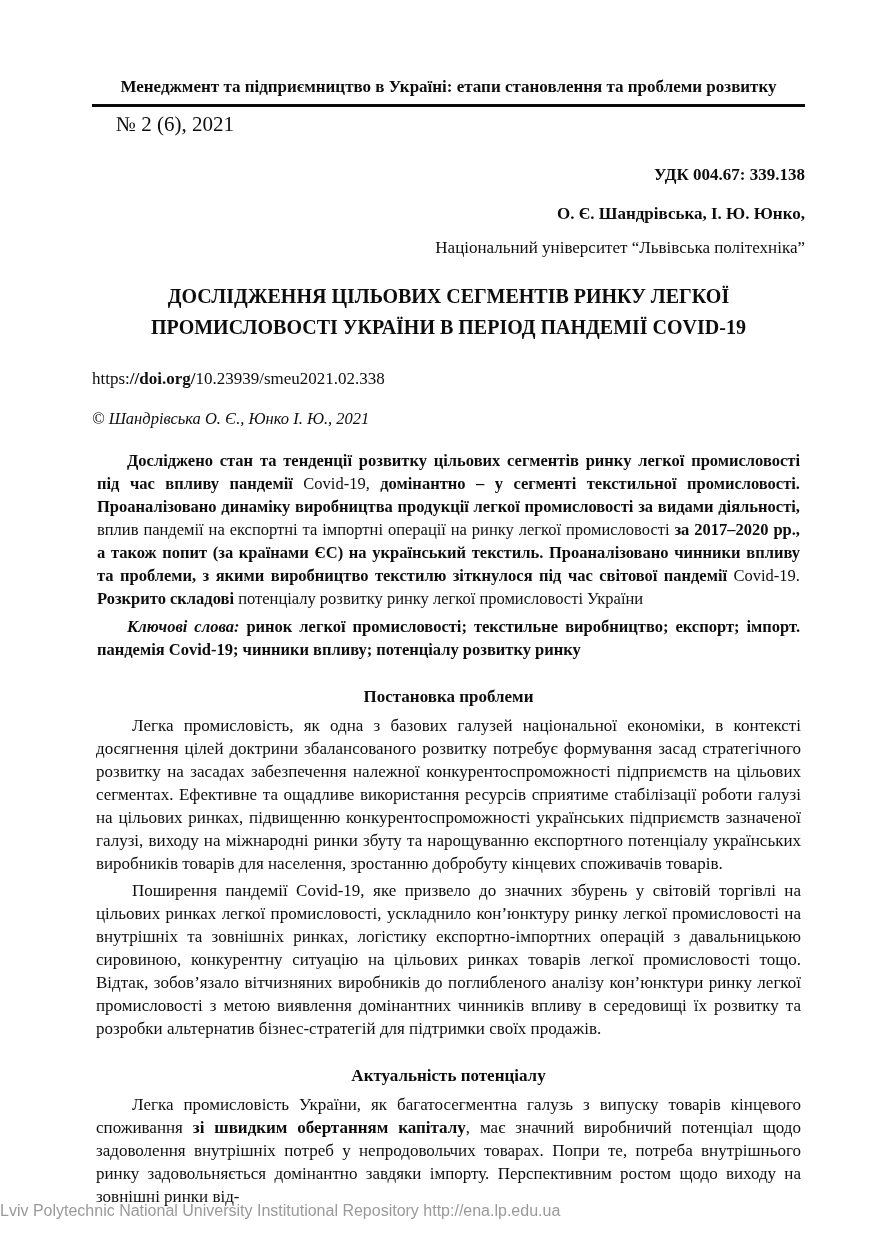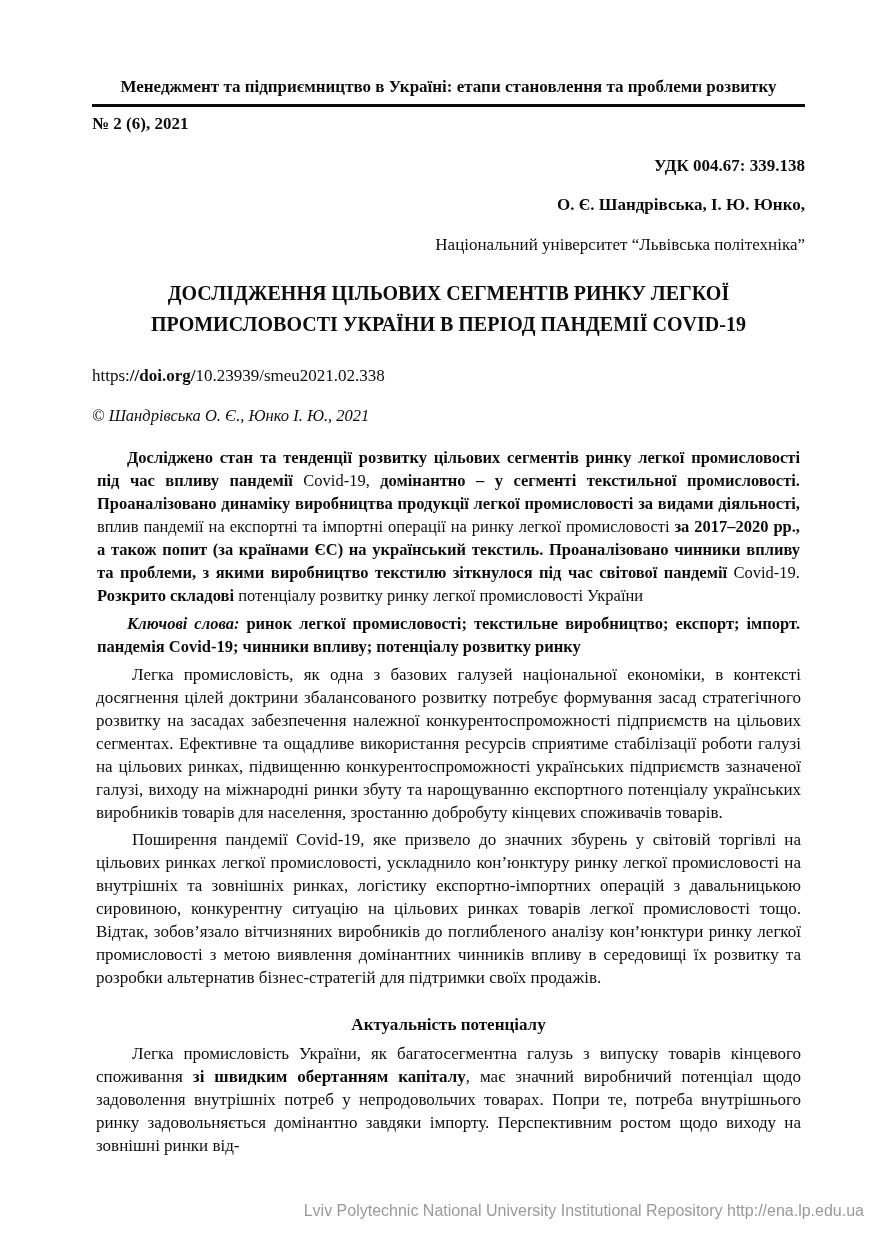--- a/index.html
+++ b/index.html
@@ -22,43 +22,44 @@
 
   .journal-title {
     font-weight: bold;
     font-size: 17px;
     line-height: 22px;
     text-align: center;
     padding-bottom: 6px;
     border-bottom: 3px solid #0a0a0a;
   }
   .journal-issue {
-    font-weight: bold;
-    font-size: 17px;
+    font-weight: normal;
+    font-size: 21px;
     line-height: 22px;
     margin-top: 6px;
+    margin-left: 24px;
   }
   .udc {
-    margin-top: 21px;
+    margin-top: 30px;
     text-align: right;
     font-weight: bold;
     font-size: 17px;
   }
   .authors {
     margin-top: 18px;
     text-align: right;
     font-weight: bold;
     font-size: 17px;
     line-height: 22px;
   }
   .affiliation {
     text-align: right;
     font-size: 17px;
     line-height: 22px;
-    margin-top: 18px;
+    margin-top: 12px;
   }
   h1.article-title {
     margin: 22px auto 12px auto;
     width: 640px;
     text-align: center;
     font-weight: bold;
     font-size: 20px;
     line-height: 31px;
   }
   .doi {
@@ -88,21 +89,21 @@
     font-size: 17px;
     line-height: 23px;
     text-align: justify;
     text-indent: 36px;
     margin: 4px;
   }
   .footer {
     position: absolute;
     left: 0; right: 12px;
     bottom: 20px;
-    text-align: right;
+    text-align: left;
     font-family: "Liberation Sans", sans-serif;
     font-size: 16px;
     color: #9a9a9a;
   }
 </style>
 </head>
 <body>
 
 <div class="page">
 
@@ -122,20 +123,21 @@
   <div class="doi"><span>https:</span><span class="b">//doi.org/</span><span>10.23939/smeu2021.02.338</span></div>
 
   <div class="copyright">© Шандрівська О. Є., Юнко І. Ю., 2021</div>
 
   <div class="abstract-block">
     <p class="abstract-par"><span class="b">Досліджено стан та тенденції розвитку цільових сегментів ринку легкої промисловості під час впливу пандемії </span><span>Covid-19,</span><span class="b"> домінантно – у сегменті текстильної промисловості. Проаналізовано динаміку виробництва продукції легкої промисловості за видами діяльності,</span><span> вплив пандемії на експортні та імпортні операції на ринку легкої промисловості </span><span class="b">за 2017–2020 рр., а також попит (за країнами ЄС) на український текстиль. Проаналізовано чинники впливу та проблеми, з якими виробництво текстилю зіткнулося під час світової пандемії </span><span>Covid-19.</span><span class="b"> Розкрито складові </span><span>потенціалу розвитку ринку легкої промисловості України</span></p>
     <p class="abstract-par"><span class="b i">Ключові слова:</span><span class="b"> ринок легкої промисловості; </span><span class="b">текстильне виробництво; експорт; імпорт. пандемія Covid-19; </span><span class="b">чинники  впливу; потенціалу розвитку ринку</span></p>
   </div>
 
   <section>
+    <div class="section-heading">Постановка проблеми</div>
     <p class="body-par"><span>Легка промисловість, як одна з базових галузей національної економіки, в контексті досягнення цілей доктрини збалансованого розвитку потребує формування засад стратегічного розвитку на засадах забезпечення належної конкурентоспроможності підприємств на цільових сегментах. Ефективне та ощадливе використання ресурсів сприятиме стабілізації роботи галузі на цільових ринках, підвищенню конкурентоспроможності українських підприємств зазначеної галузі, виходу на міжнародні ринки збуту та нарощуванню експортного потенціалу українських виробників товарів для населення, зростанню добробуту кінцевих  споживачів  товарів.</span></p>
     <p class="body-par"><span>Поширення пандемії Covid-19, яке призвело до значних збурень у світовій торгівлі на цільових ринках легкої промисловості, ускладнило кон’юнктуру ринку легкої промисловості на внутрішніх та зовнішніх ринках, логістику експортно-імпортних операцій з давальницькою сировиною, конкурентну ситуацію на цільових ринках товарів легкої промисловості тощо. Відтак, зобов’язало вітчизняних виробників до поглибленого аналізу кон’юнктури ринку легкої промисловості з метою виявлення домінантних чинників впливу в середовищі їх розвитку та розробки альтернатив бізнес-стратегій для підтримки своїх продажів.</span></p>
   </section>
 
   <section>
     <div class="section-heading">Актуальність потенціалу</div>
     <p class="body-par"><span>Легка промисловість України, як багатосегментна галузь з випуску товарів кінцевого споживання </span><span class="b">зі швидким обертанням капіталу</span><span>, має значний виробничий потенціал щодо задоволення внутрішніх потреб у непродовольчих товарах. Попри те, потреба внутрішнього ринку задовольняється домінантно завдяки імпорту. Перспективним ростом щодо виходу на зовнішні ринки від-</span></p>
   </section>
 
   <div class="footer">Lviv Polytechnic National University Institutional Repository http://ena.lp.edu.ua</div>

